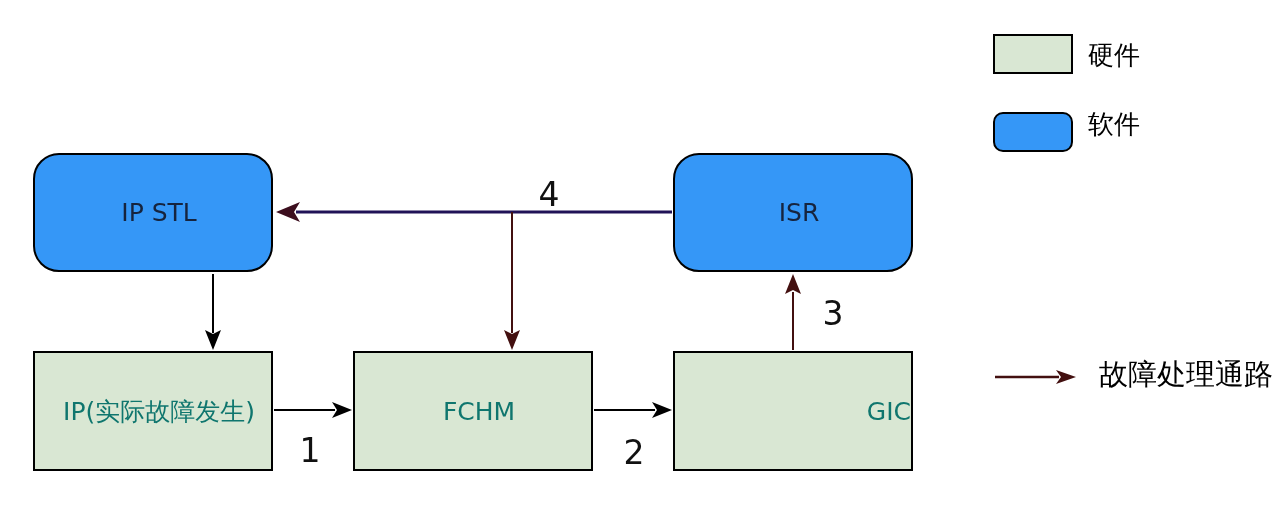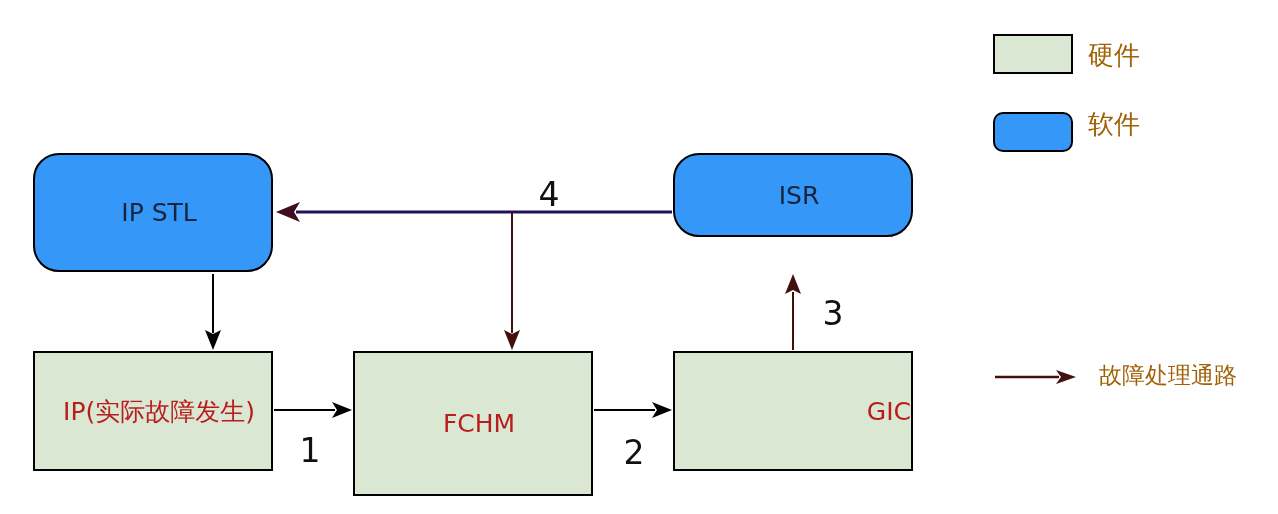--- a/index.html
+++ b/index.html
@@ -28,26 +28,26 @@
     padding-left: 12px;
   }
   .node.software {
     background: #3597f7;
     border-radius: 26px;
     color: #16243e;
   }
   .node.hardware {
     background: #d9e7d3;
     border-radius: 0;
-    color: #b91c1c;
+    color: #0f766e;
   }
   #node-ip-stl { left: 33px;  top: 153px; width: 240px; height: 119px; }
-  #node-isr    { left: 673px; top: 153px; width: 240px; height: 84px; }
+  #node-isr    { left: 673px; top: 153px; width: 240px; height: 119px; }
   #node-ip-hw  { left: 33px;  top: 351px; width: 240px; height: 120px; }
-  #node-fchm   { left: 353px; top: 351px; width: 240px; height: 145px; }
+  #node-fchm   { left: 353px; top: 351px; width: 240px; height: 120px; }
   #node-gic    { left: 673px; top: 351px; width: 240px; height: 120px; justify-content: flex-end; }
 
   #edges-layer {
     position: absolute;
     left: 0; top: 0;
     width: 1278px; height: 514px;
     pointer-events: none;
   }
   .edge-label {
     position: absolute;
@@ -66,27 +66,27 @@
     box-sizing: border-box;
     border: 2px solid #000000;
     width: 80px; height: 40px;
   }
   #legend-hw-swatch { left: 993px; top: 34px;  background: #d9e7d3; }
   #legend-sw-swatch { left: 993px; top: 112px; background: #3597f7; border-radius: 10px; }
   .legend-label {
     position: absolute;
     transform: translateY(-50%);
     font-size: 26px;
-    color: #a16207;
+    color: #000000;
     white-space: nowrap;
     text-align: center;
   }
   #legend-hw-label   { left: 1088px; top: 55px; }
   #legend-sw-label   { left: 1088px; top: 124px; }
-  #legend-path-label { left: 1099px; top: 375px; font-size: 23px; }
+  #legend-path-label { left: 1099px; top: 375px; font-size: 29px; }
 </style>
 </head>
 <body>
 
 <div id="canvas">
 
   <svg id="edges-layer" viewBox="0 0 1278 514" xmlns="http://www.w3.org/2000/svg">
 
     <line x1="213" y1="274" x2="213" y2="333" stroke="#000000" stroke-width="2"></line>
     <polygon points="213,350 205,330 213,334 221,330" fill="#000000"></polygon>

